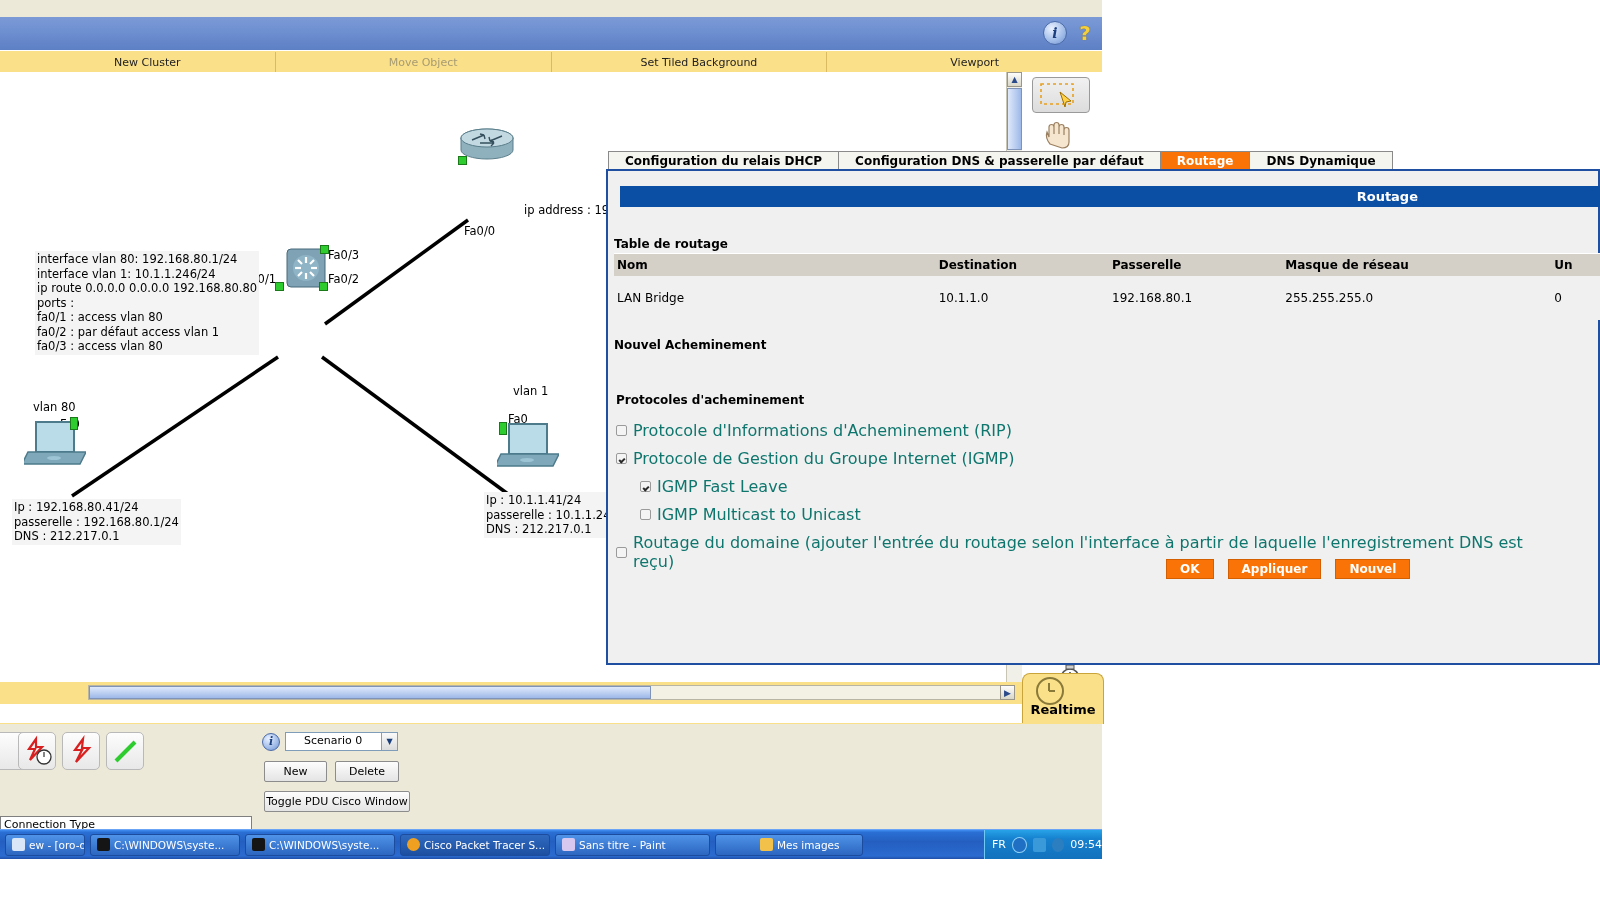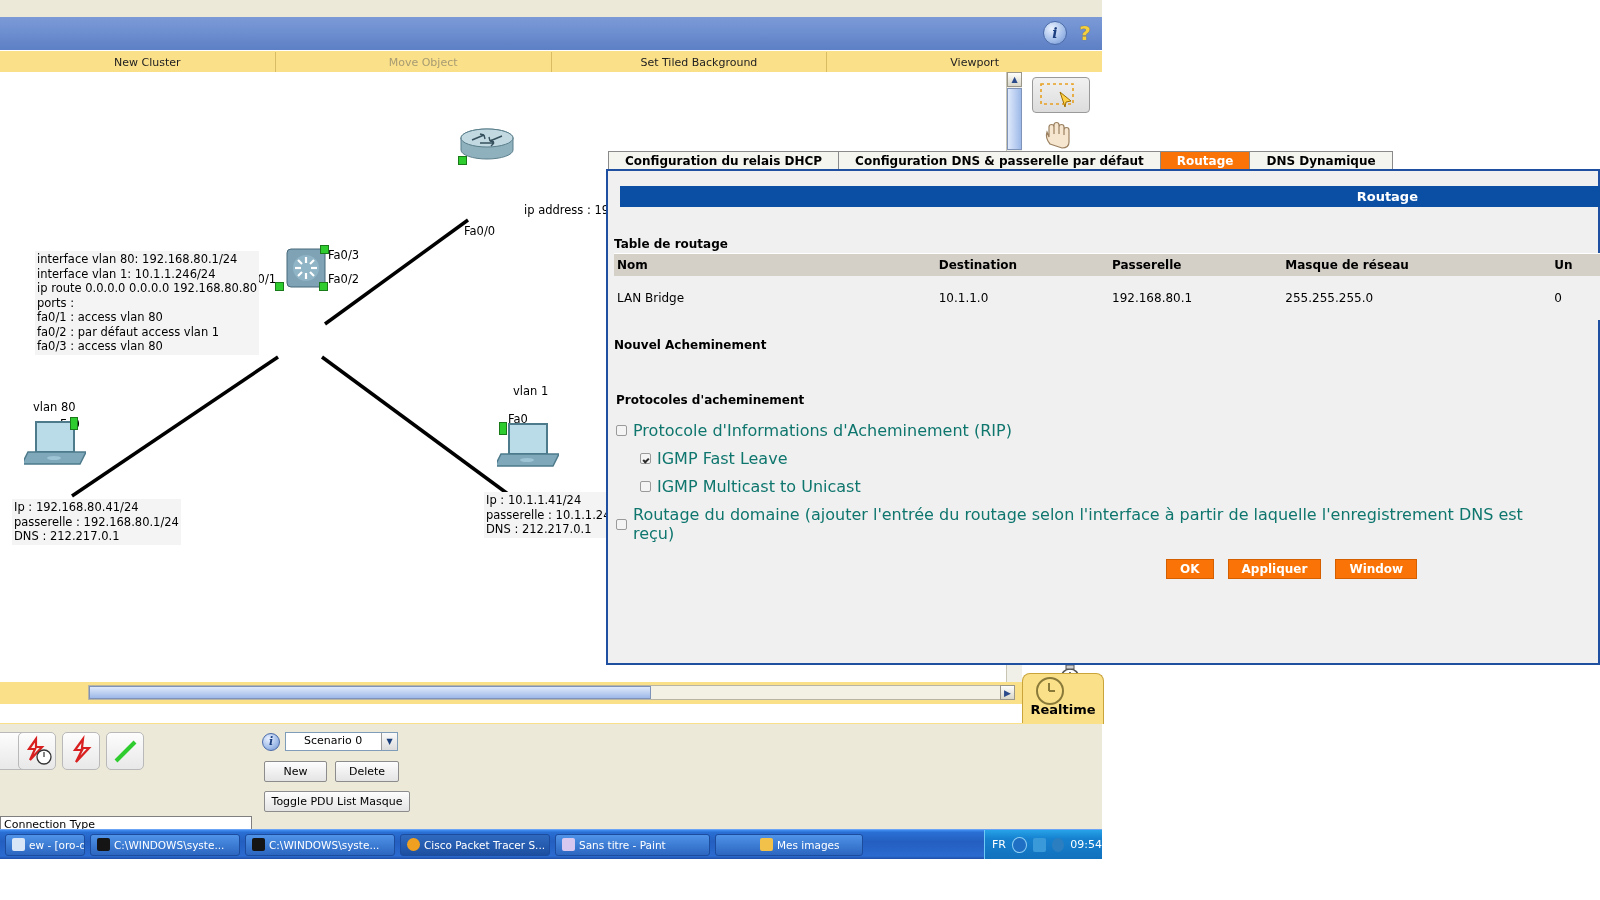--- a/index.html
+++ b/index.html
@@ -296,21 +296,21 @@
         <div class="selbox">
           <span>Scenario 0</span>
           <span class="car">▼</span>
         </div>
       </div>
       <div class="row" style="margin-top:10px;gap:8px;margin-left:2px;">
         <div class="btnsm" style="width:63px;">New</div>
         <div class="btnsm" style="width:64px;">Delete</div>
       </div>
       <div class="row" style="margin-top:9px;margin-left:2px;">
-        <div class="btnsm" style="width:146px;">Toggle PDU List Masque</div>
+        <div class="btnsm" style="width:146px;">Toggle PDU Cisco Window</div>
       </div>
     </div>
 
   </div>
 
   <div class="taskbar">
     <div class="tb-item" style="width:80px;">
       <span class="tb-ico" style="background:#d9e6f7;"></span>
       <span>ew - [oro-d...</span>
     </div>
@@ -381,33 +381,37 @@
 
     <div class="sec-h" style="left:6px;top:167px;">Nouvel Acheminement</div>
 
     <div class="proto">
       <div class="sec-h" style="position:relative;top:0;left:0;margin-bottom:14px;">Protocoles d'acheminement</div>
 
       <div class="ck-row">
         <span class="ck"></span>
         <span>Protocole d'Informations d'Acheminement (RIP)</span>
       </div>
+      <div class="ck-row">
+        <span class="ck on"></span>
+        <span>Protocole de Gestion du Groupe Internet (IGMP)</span>
+      </div>
       <div class="ck-row indent">
         <span class="ck on"></span>
         <span>IGMP Fast Leave</span>
       </div>
       <div class="ck-row indent">
         <span class="ck"></span>
         <span>IGMP Multicast to Unicast</span>
       </div>
       <div class="ck-row" style="margin-top:8px;">
         <span class="ck"></span>
         <span>Routage du domaine (ajouter l'entrée du routage selon l'interface à partir de laquelle l'enregistrement DNS est reçu)</span>
       </div>
     </div>
 
     <div class="btnrow">
       <div class="obtn">OK</div>
       <div class="obtn">Appliquer</div>
-      <div class="obtn">Window</div>
+      <div class="obtn">Nouvel</div>
     </div>
   </div>
 </div>
 
 </body></html>

